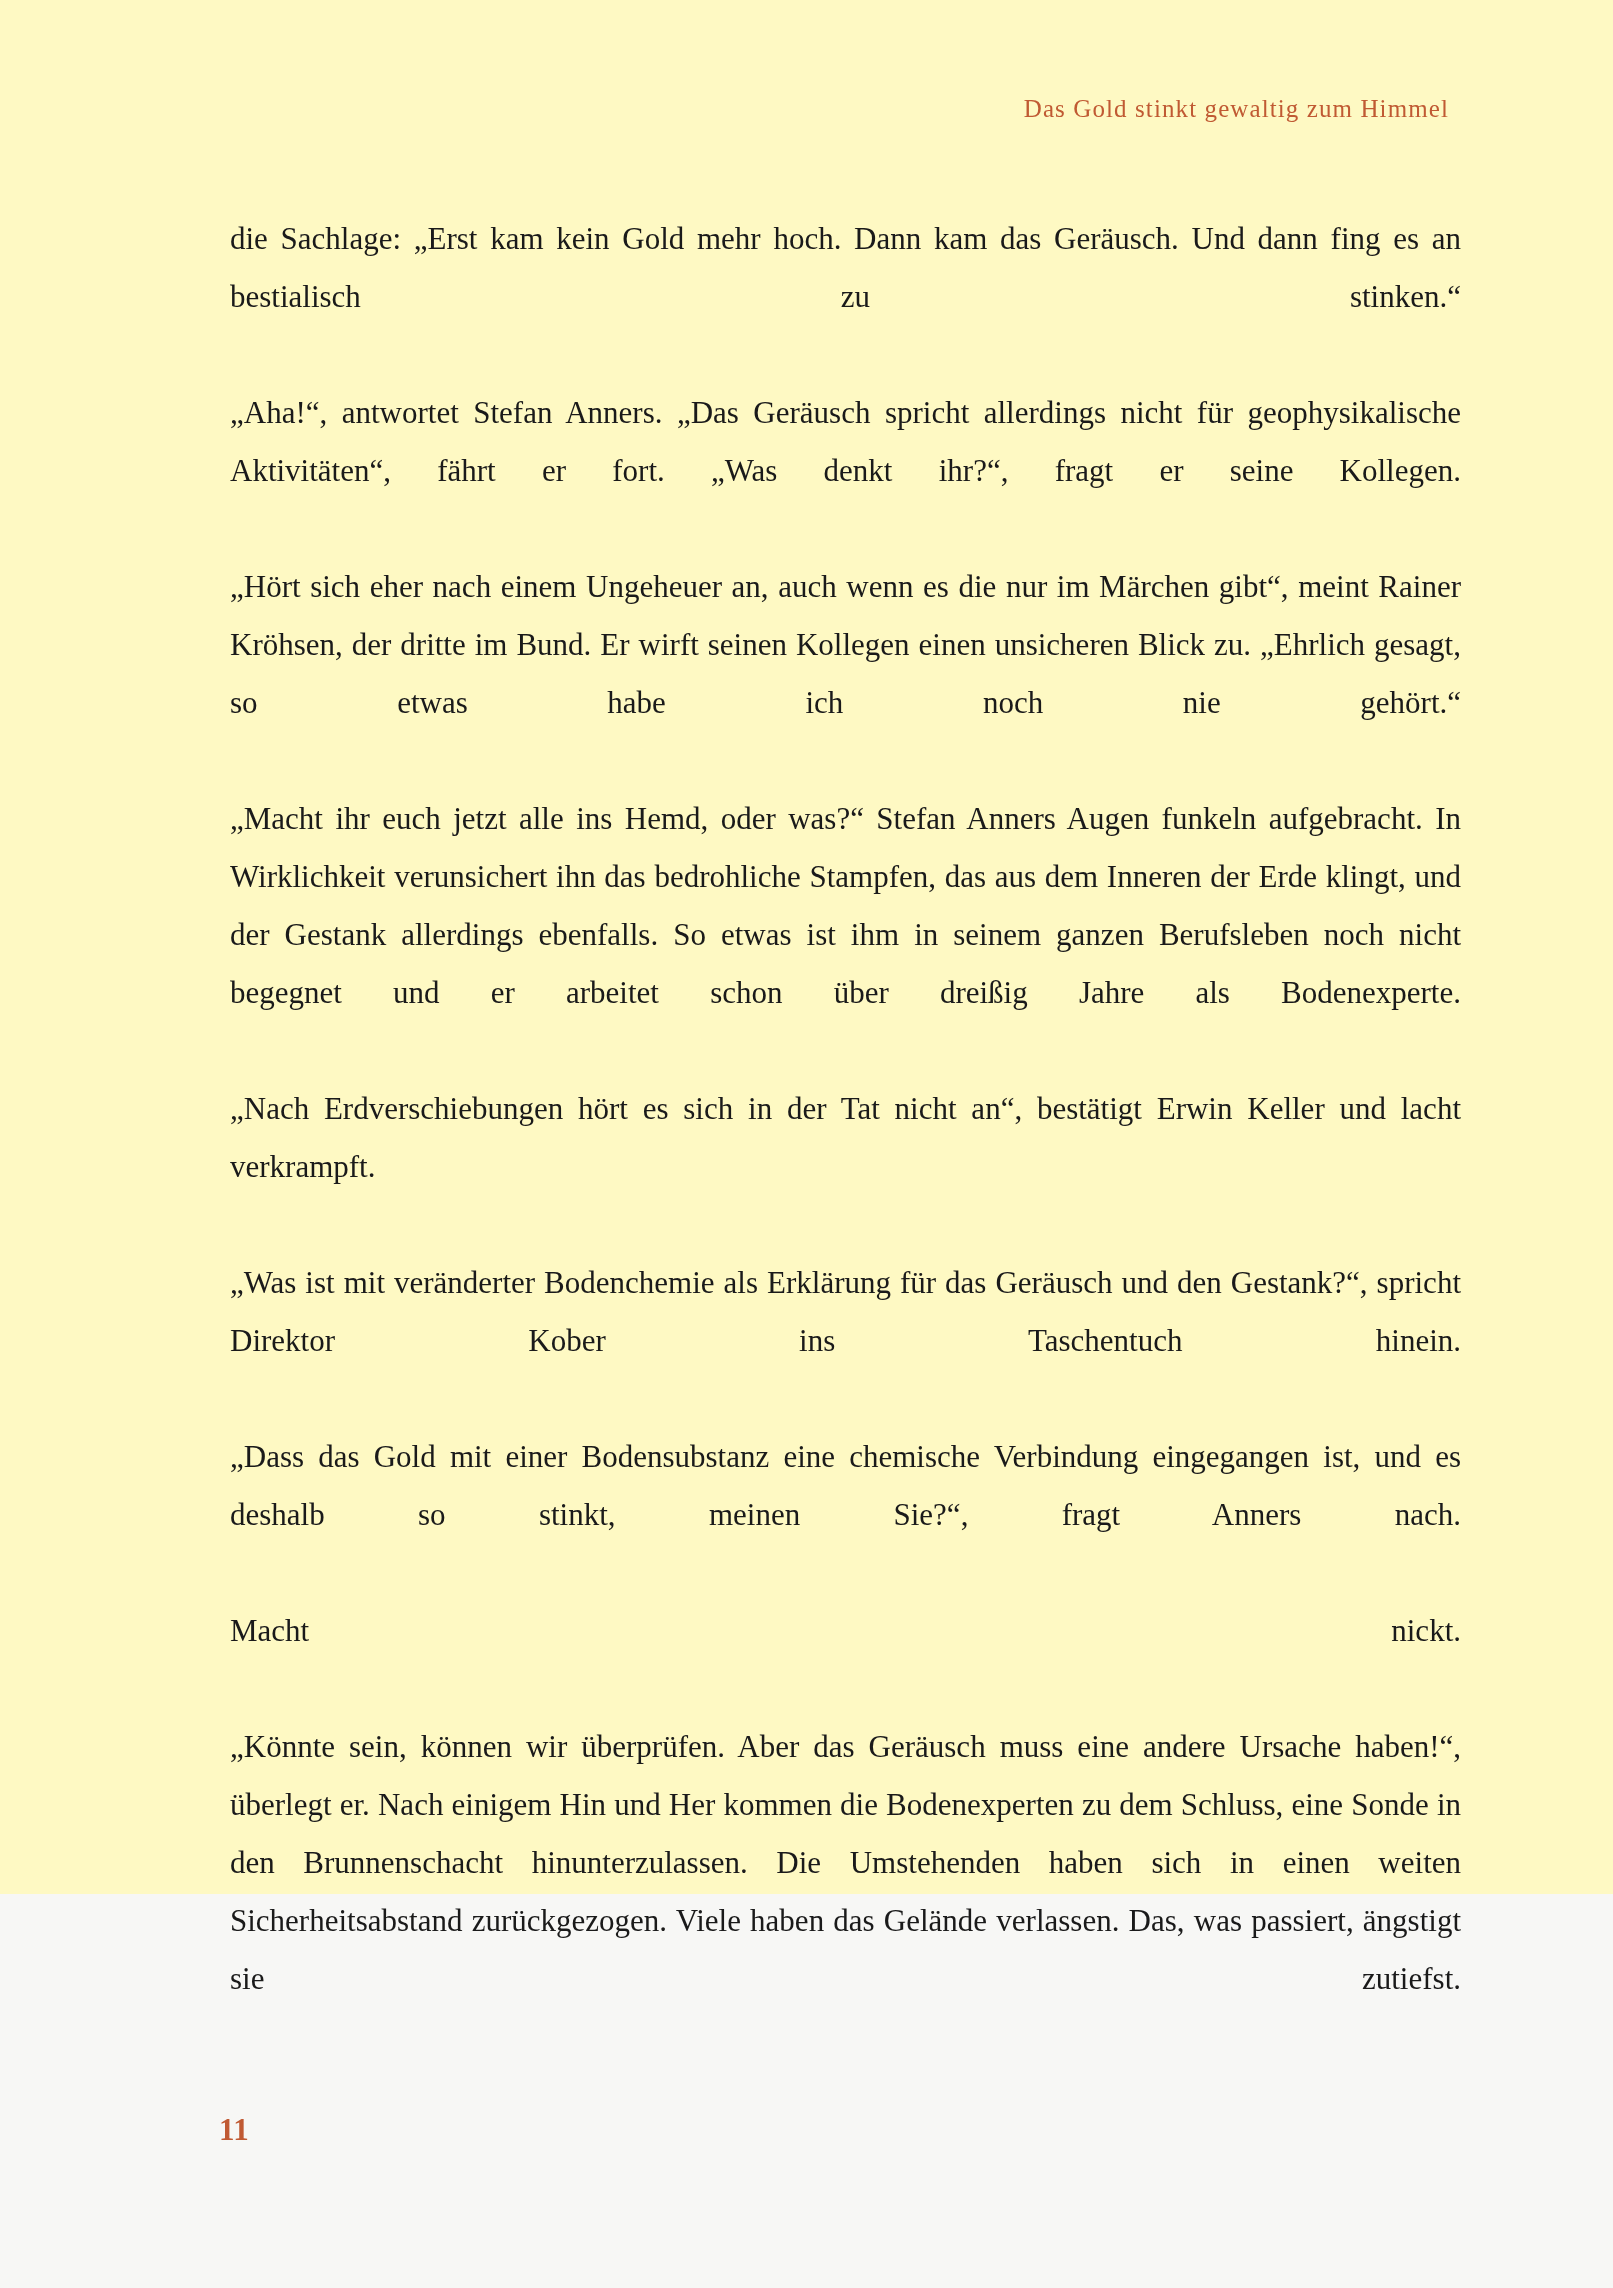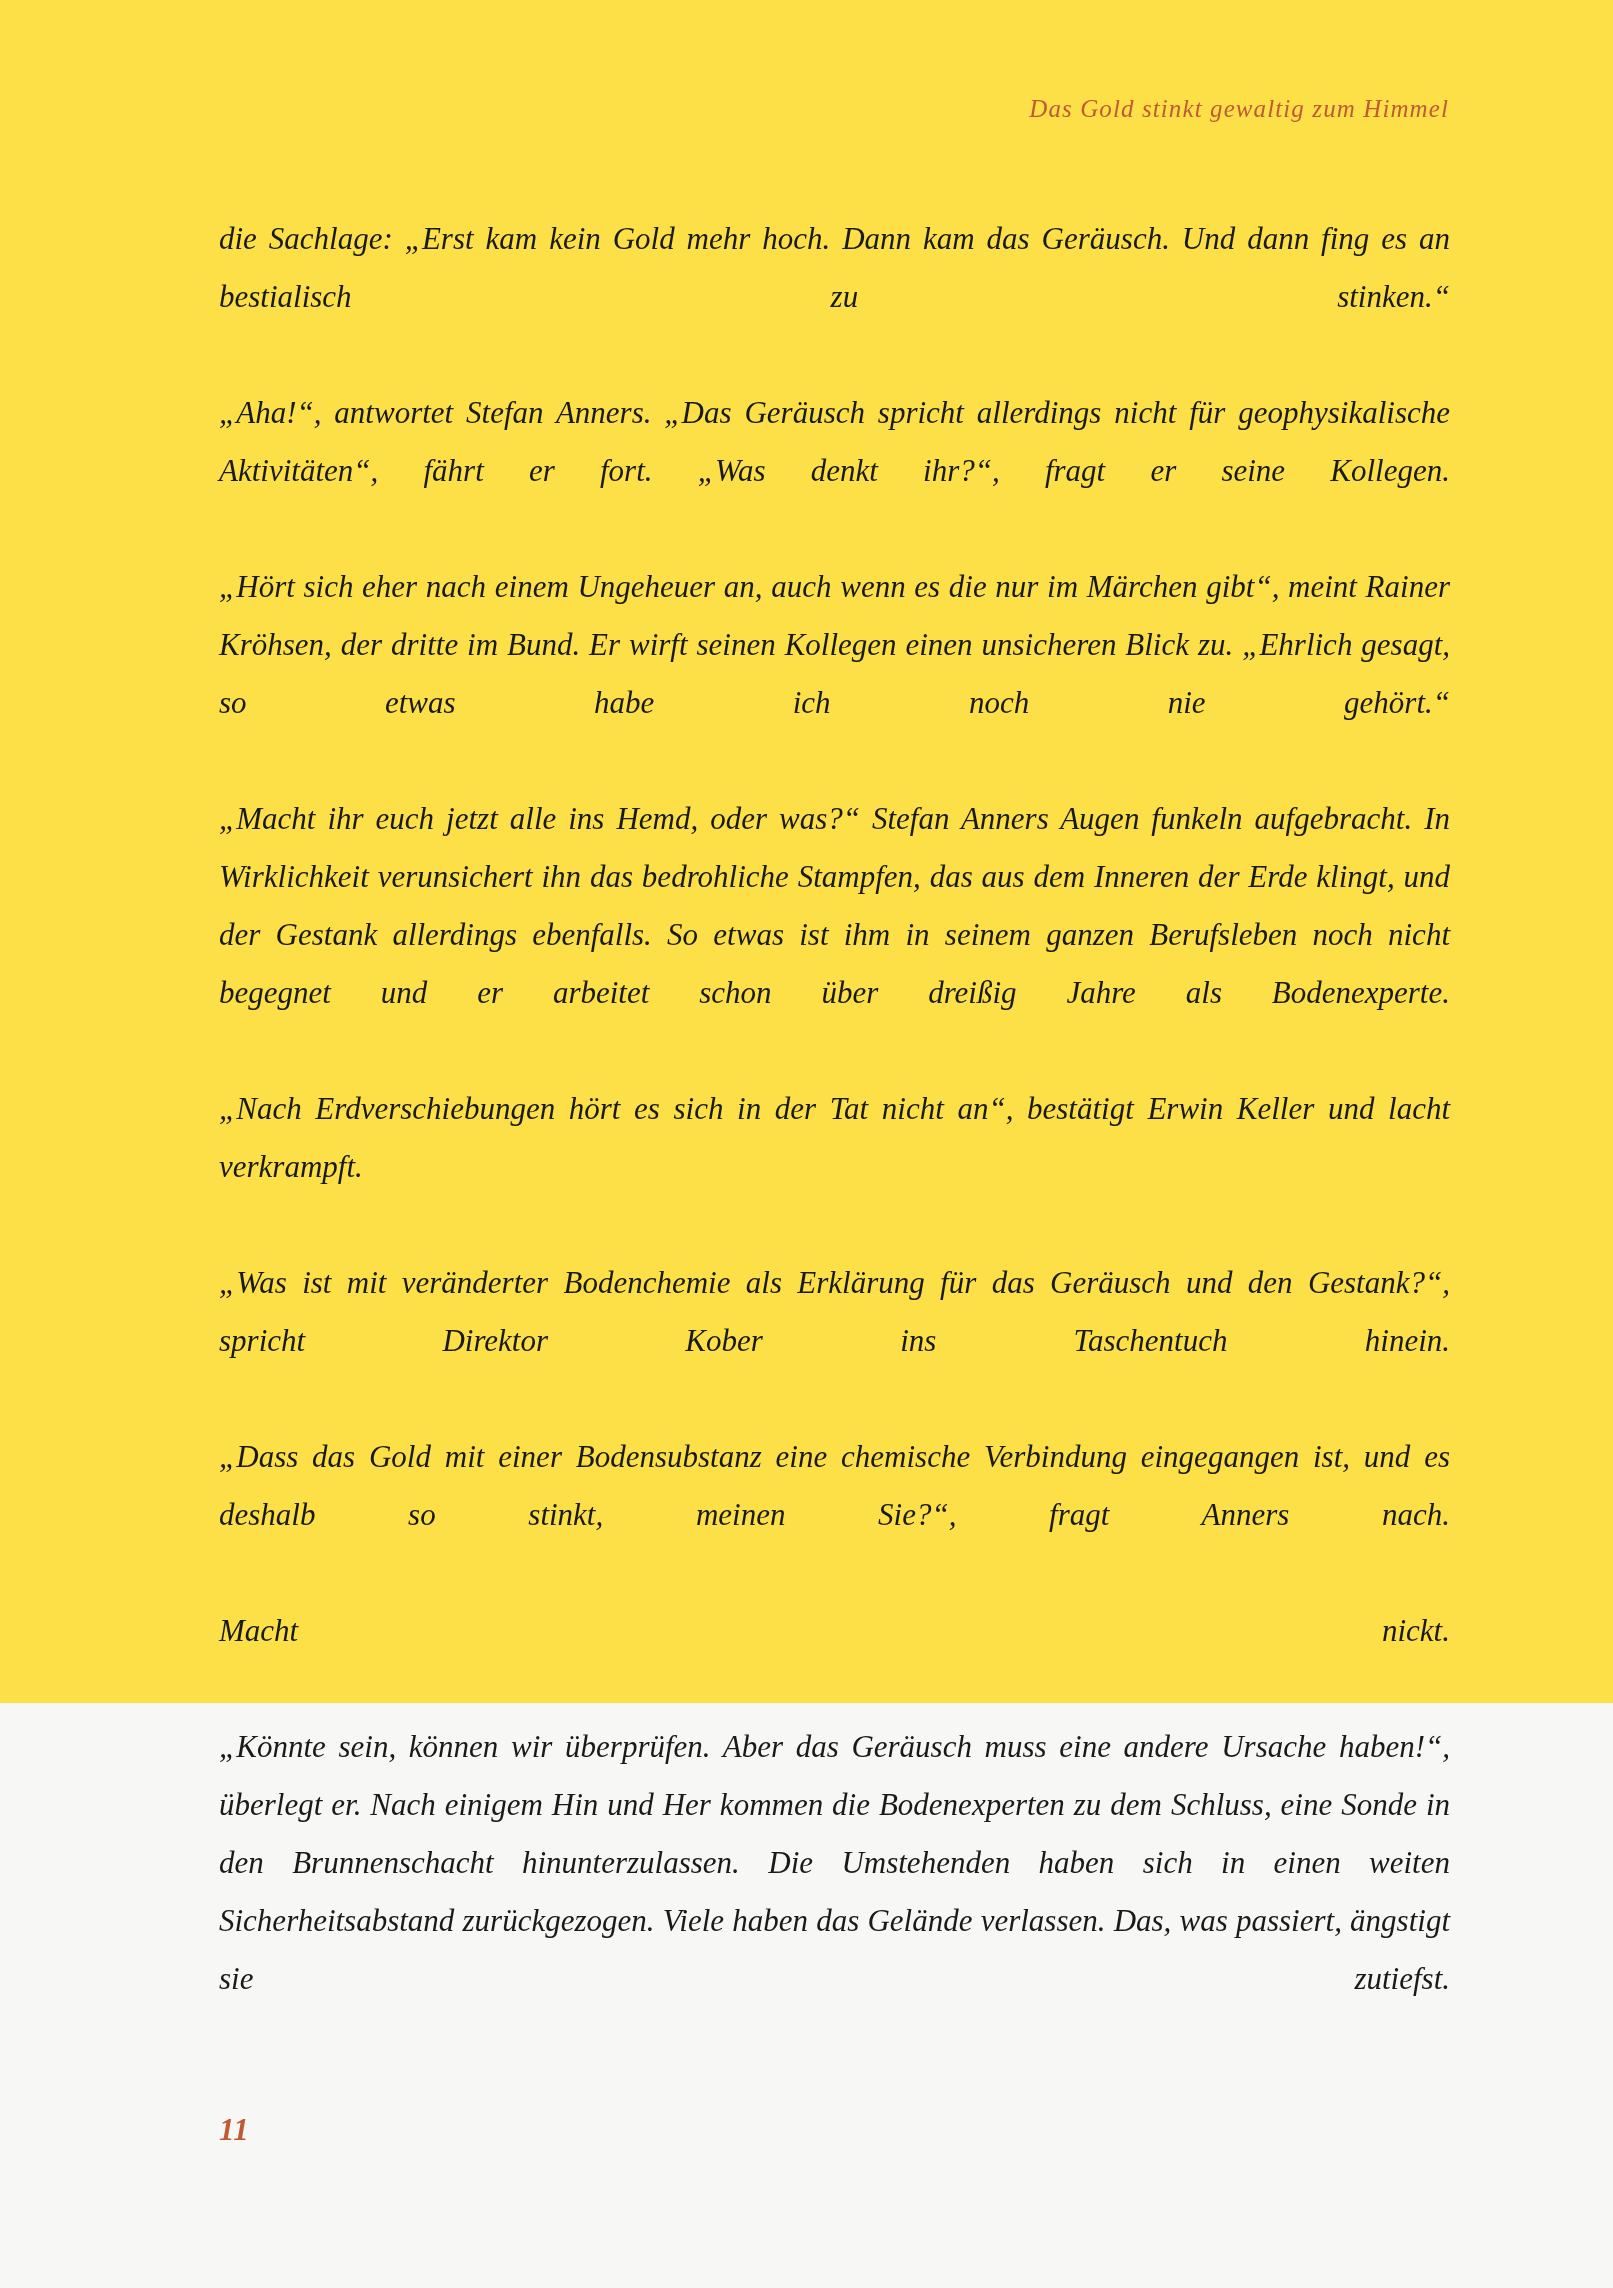--- a/index.html
+++ b/index.html
@@ -13,44 +13,43 @@
     font-family: "Liberation Serif", "DejaVu Serif", serif;
     position: relative;
     overflow: hidden;
     -webkit-font-smoothing: antialiased;
   }
 
   .page {
     position: absolute;
     inset: 0;
     width: 1613px;
-    height: 1703px;
-    background: #fde047;
-    font-style: italic;
+    height: 1894px;
+    background: #fef9c3;
   }
 
   
   .running-head {
     position: absolute;
     left: 219px;
     top: 93px;
     width: 1230px;
     text-align: right;
     color: #c05a33;
     font-family: "Liberation Serif", "DejaVu Serif", serif;
     font-size: 25px;
     line-height: 31px;
     letter-spacing: 1.1px;
     white-space: nowrap;
   }
 
   
   .text-block {
     position: absolute;
-    left: 219px;
+    left: 230px;
     top: 210px;
     width: 1231px;
   }
 
   .para {
     margin: 0;
     padding: 0;
     text-align: justify;
     text-justify: inter-word;
     color: #1a1a1a;

